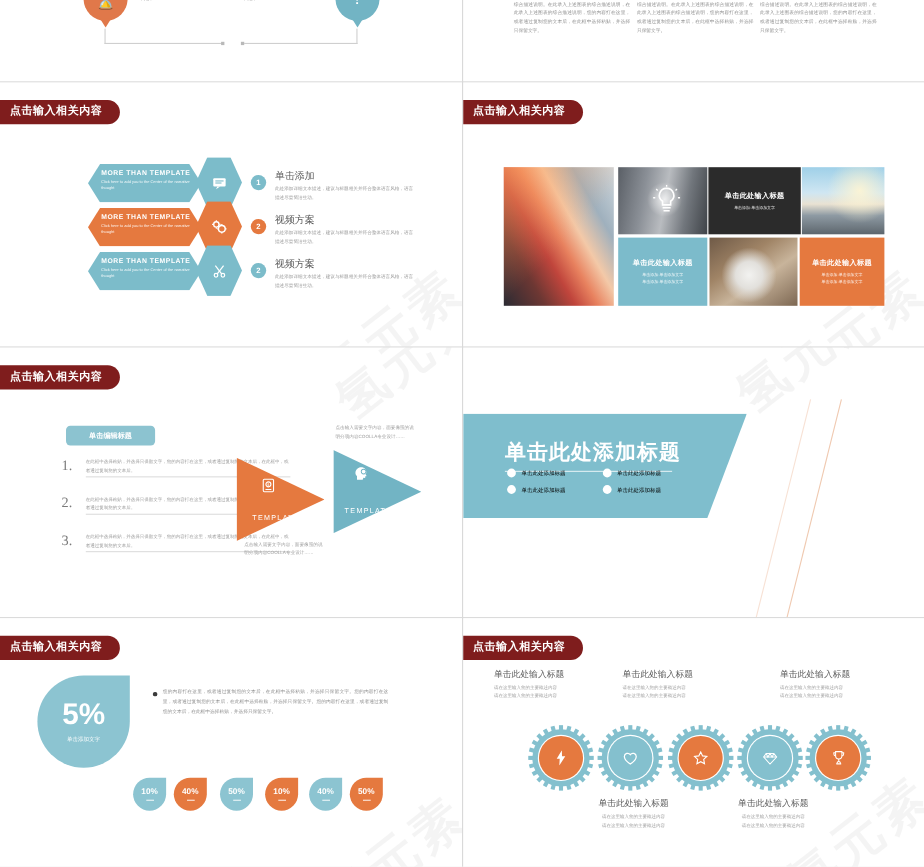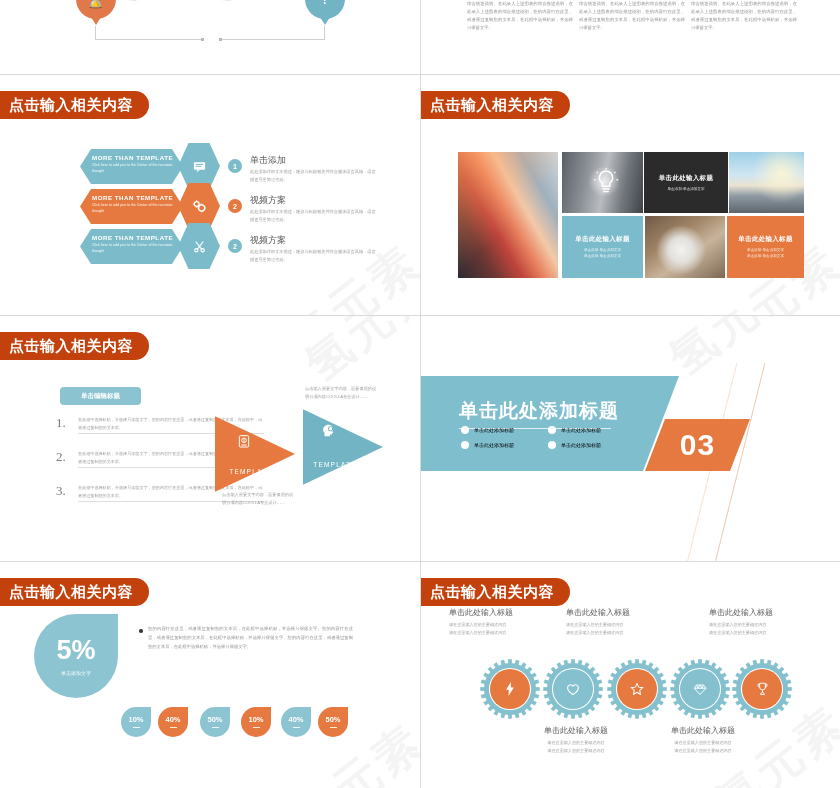--- a/index.html
+++ b/index.html
@@ -10,23 +10,23 @@
     overflow:hidden;
     position:relative;
   }
   .sheet { position:absolute; background:#fff; overflow:hidden; }
   .hline { position:absolute; left:0; width:840px; height:1px; background:#d9d9d9; }
   .vline { position:absolute; top:0; width:1px; background:#d9d9d9; }
 
   
   .pill {
     position:absolute;
-    background:#c2410c;
+    background:#7f1d1d;
     color:#fff;
-    font-size:15px;
+    font-size:10px;
     font-weight:bold;
     letter-spacing:.5px;
     padding:5px 16px 5px 9px;
     border-radius:0 16px 16px 0;
     line-height:1.2;
     white-space:nowrap;
   }
 
   
   .wm {
@@ -405,21 +405,20 @@
   </div>
   <div class="bul" style="left:40px;top:125px;">
     <i></i>
       <span>单击此处添加标题</span>
   </div>
   <div class="bul" style="left:127px;top:125px;">
     <i></i>
       <span>单击此处添加标题</span>
   </div>
 
-  <div class="num03" style="left:224px;top:103px;width:105px;height:52px;">03</div>
 </div>
 
 <div class="hline" style="top:561px;"></div>
 
 <div class="sheet p7">
   <div class="pill" style="left:0;top:16px;">点击输入相关内容</div>
   <div class="wm" style="right:-14px;bottom:-24px;">氢元素</div>
 
   <div class="drop big5">
     <div class="v">5%</div>

